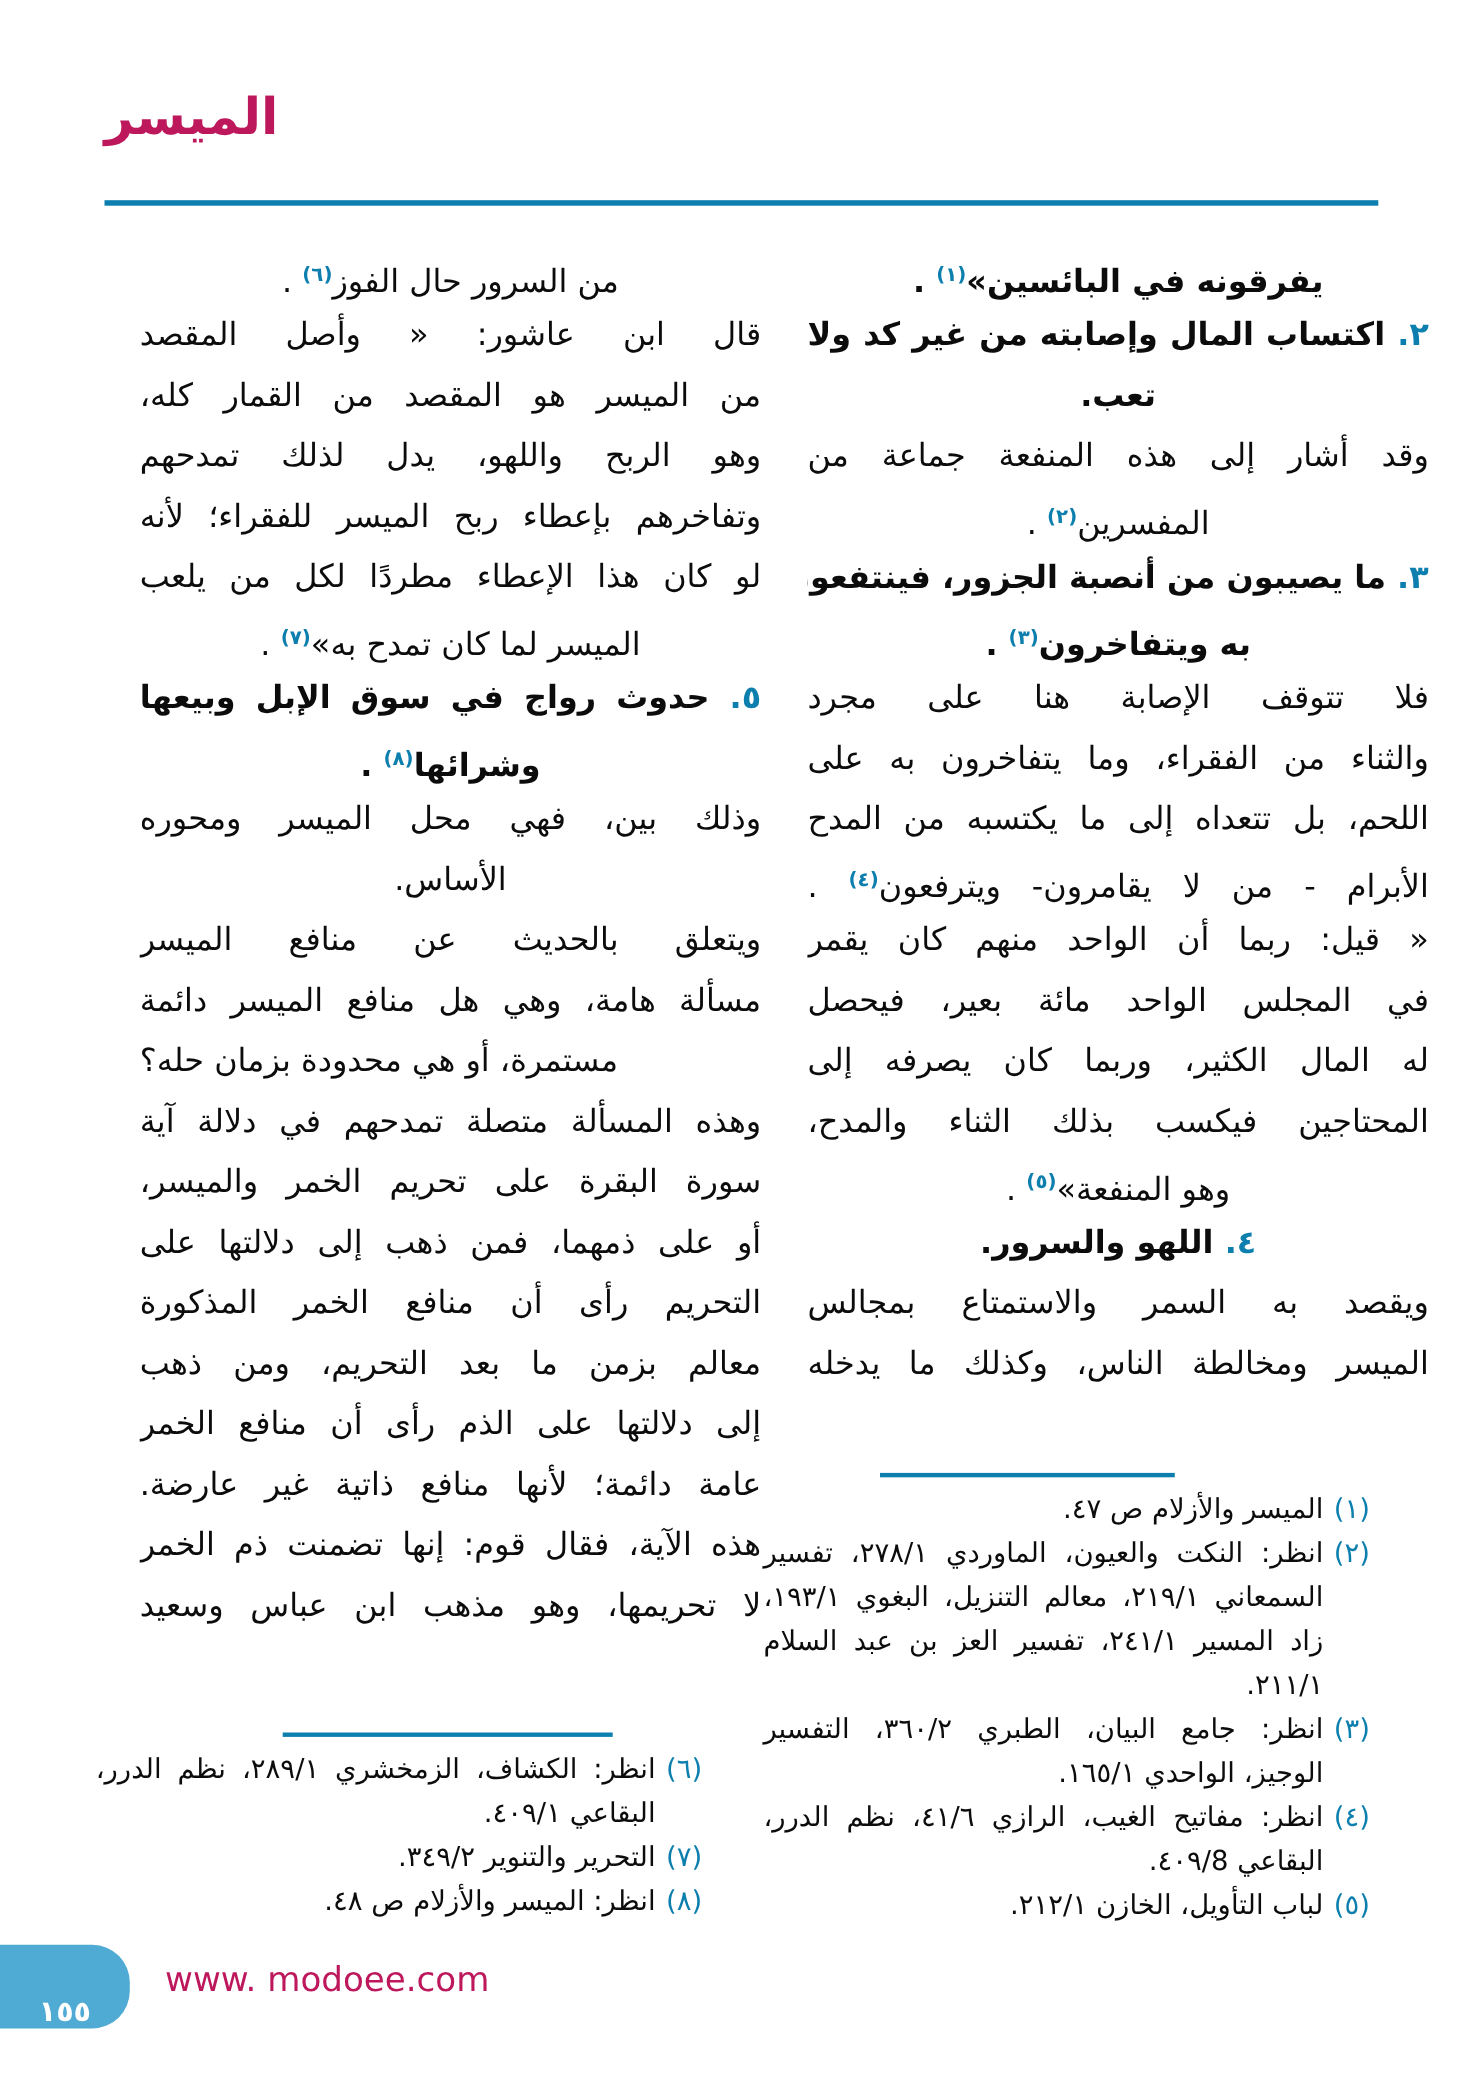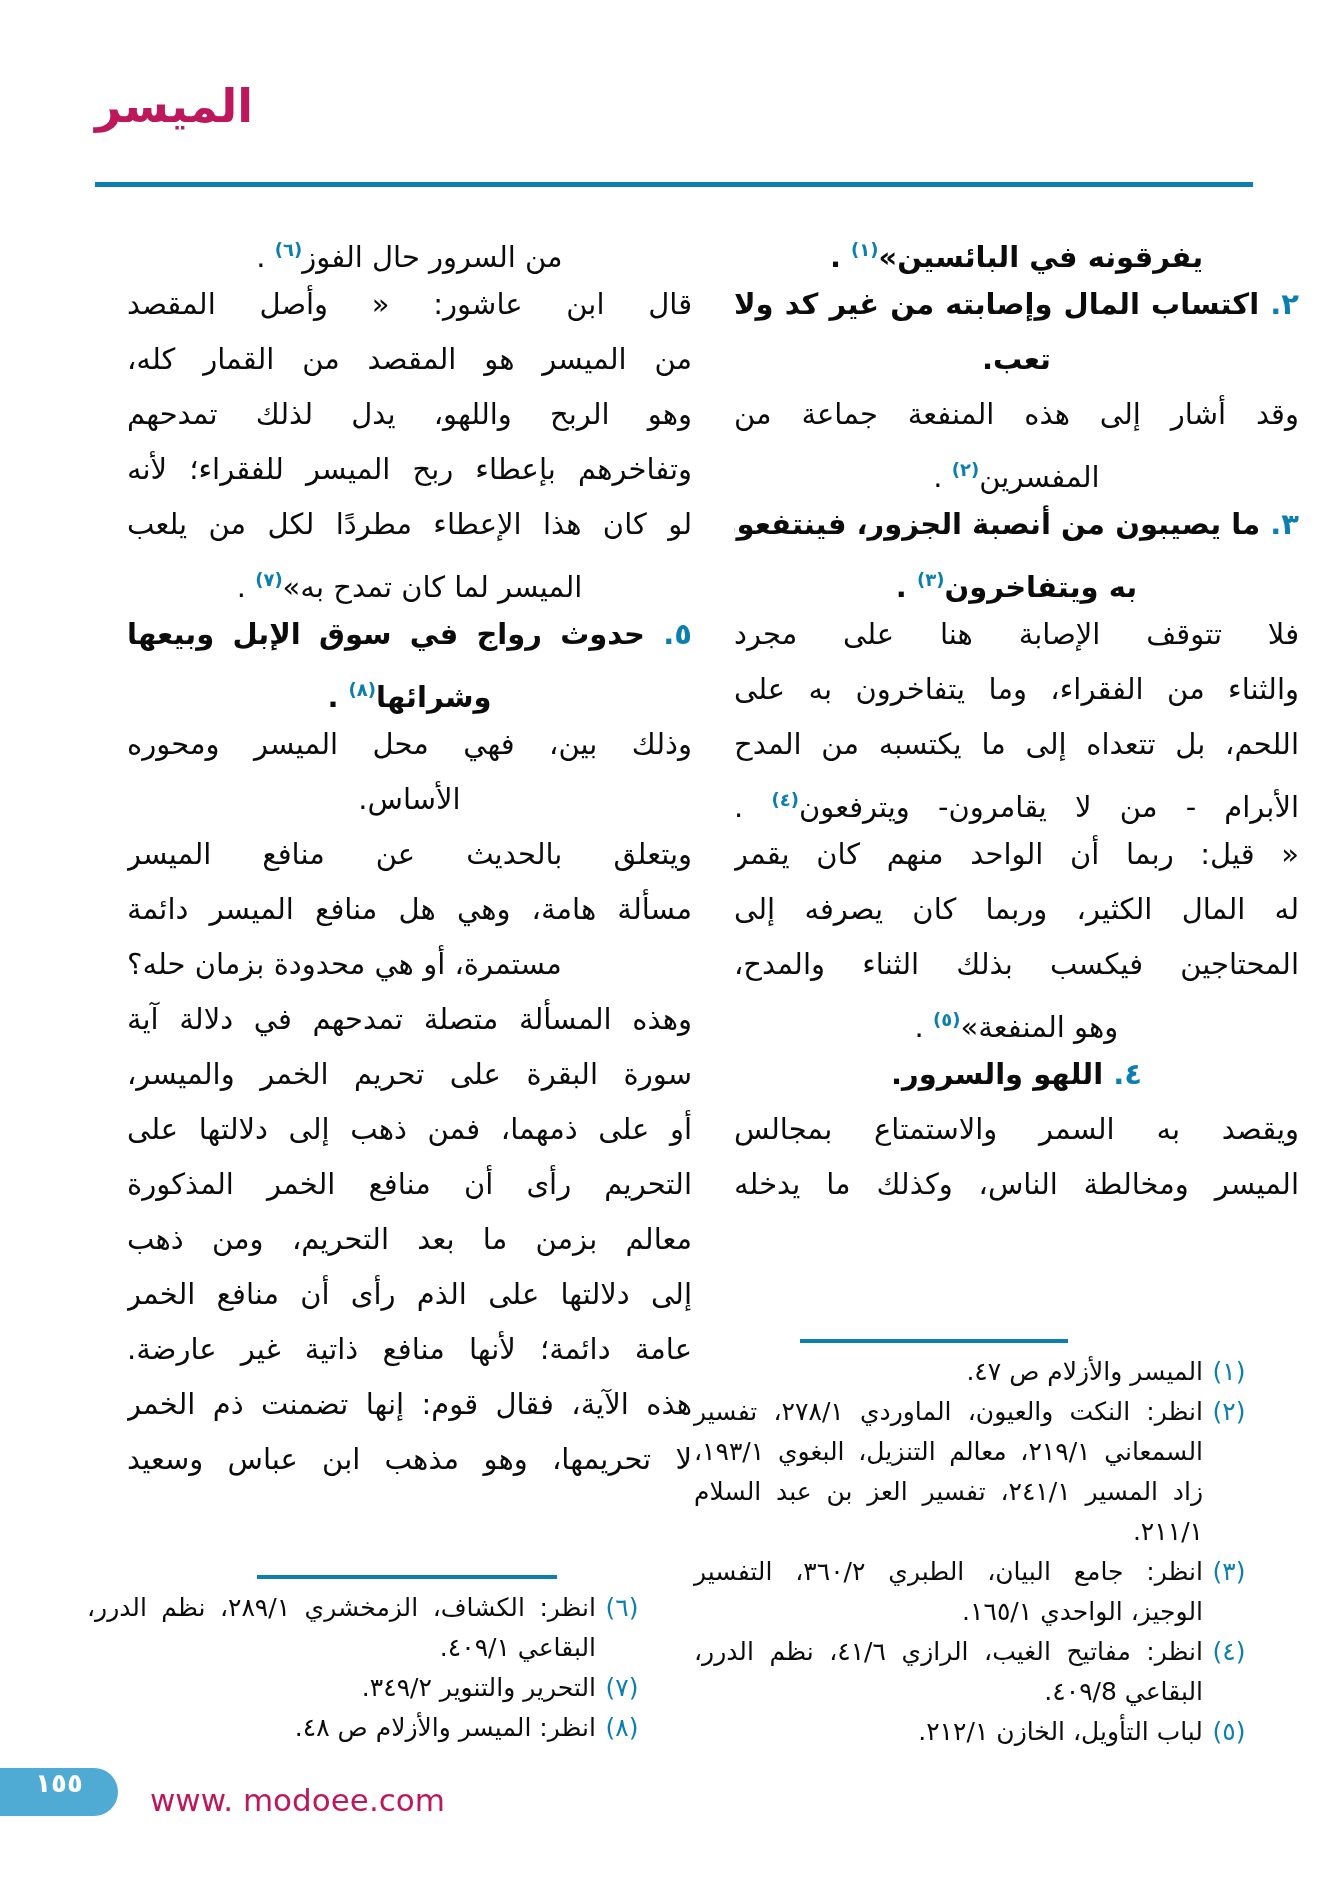--- a/index.html
+++ b/index.html
@@ -44,23 +44,23 @@
   .fn-sep-left{left:257px;top:1575px;width:300px;}
   
   .fns{position:absolute;width:565px;direction:rtl;}
   .fns-right{left:690px;top:1352px;}
   .fns-left{left:83px;top:1588px;}
   .fn{display:flex;font-size:25px;line-height:40px;color:#0c0c0c;}
   .fn-num{color:#0d7fae;min-width:52px;text-align:center;flex:0 0 auto;}
   .fn-text{flex:1;text-align:justify;padding-left:4px;}
   
   .page-badge{
-    position:absolute;left:0;top:1768px;width:118px;height:48px;
+    position:absolute;left:0;top:1768px;width:118px;height:76px;
     background:#4fabd4;border-radius:0 34px 34px 0;
-    display:flex;align-items:flex-start;justify-content:center;
+    display:flex;align-items:flex-end;justify-content:center;
   }
   .page-num{color:#ffffff;font-size:26px;letter-spacing:5px;font-weight:700;}
   .site-url{
     position:absolute;left:150px;top:1778px;height:44px;line-height:44px;
     font-size:31px;color:#be185d;direction:ltr;font-weight:400;
   }
 </style>
 </head>
 <body>
 
@@ -75,20 +75,21 @@
       <div class="line a-c bold"><span class="t">تعب.</span></div>
       <div class="line a-j"><span class="t">وقد أشار إلى هذه المنفعة جماعة من</span></div>
       <div class="line a-c"><span class="t">المفسرين</span><span class="m">(٢)</span><span class="t"> .</span></div>
       <div class="line a-j bold"><span class="n">٣.</span><span class="t"> ما يصيبون من أنصبة الجزور، فينتفعون</span></div>
       <div class="line a-c bold"><span class="t">به ويتفاخرون</span><span class="m">(٣)</span><span class="t"> .</span></div>
       <div class="line a-j"><span class="t">فلا تتوقف الإصابة هنا على مجرد</span></div>
       <div class="line a-j"><span class="t">والثناء من الفقراء، وما يتفاخرون به على</span></div>
       <div class="line a-j"><span class="t">اللحم، بل تتعداه إلى ما يكتسبه من المدح</span></div>
       <div class="line a-j"><span class="t">الأبرام - من لا يقامرون- ويترفعون</span><span class="m">(٤)</span><span class="t"> .</span></div>
       <div class="line a-j"><span class="t">« قيل: ربما أن الواحد منهم كان يقمر</span></div>
+      <div class="line a-j"><span class="t">في المجلس الواحد مائة بعير، فيحصل</span></div>
       <div class="line a-j"><span class="t">له المال الكثير، وربما كان يصرفه إلى</span></div>
       <div class="line a-j"><span class="t">المحتاجين فيكسب بذلك الثناء والمدح،</span></div>
       <div class="line a-c"><span class="t">وهو المنفعة»</span><span class="m">(٥)</span><span class="t"> .</span></div>
       <div class="line a-c bold"><span class="n">٤.</span><span class="t"> اللهو والسرور.</span></div>
       <div class="line a-j"><span class="t">ويقصد به السمر والاستمتاع بمجالس</span></div>
       <div class="line a-j"><span class="t">الميسر ومخالطة الناس، وكذلك ما يدخله</span></div>
     </div>
   <div class="col col-left" id="col-left-body">
       <div class="line a-c"><span class="t">من السرور حال الفوز</span><span class="m">(٦)</span><span class="t"> .</span></div>
       <div class="line a-j"><span class="t">قال ابن عاشور: « وأصل المقصد</span></div>

